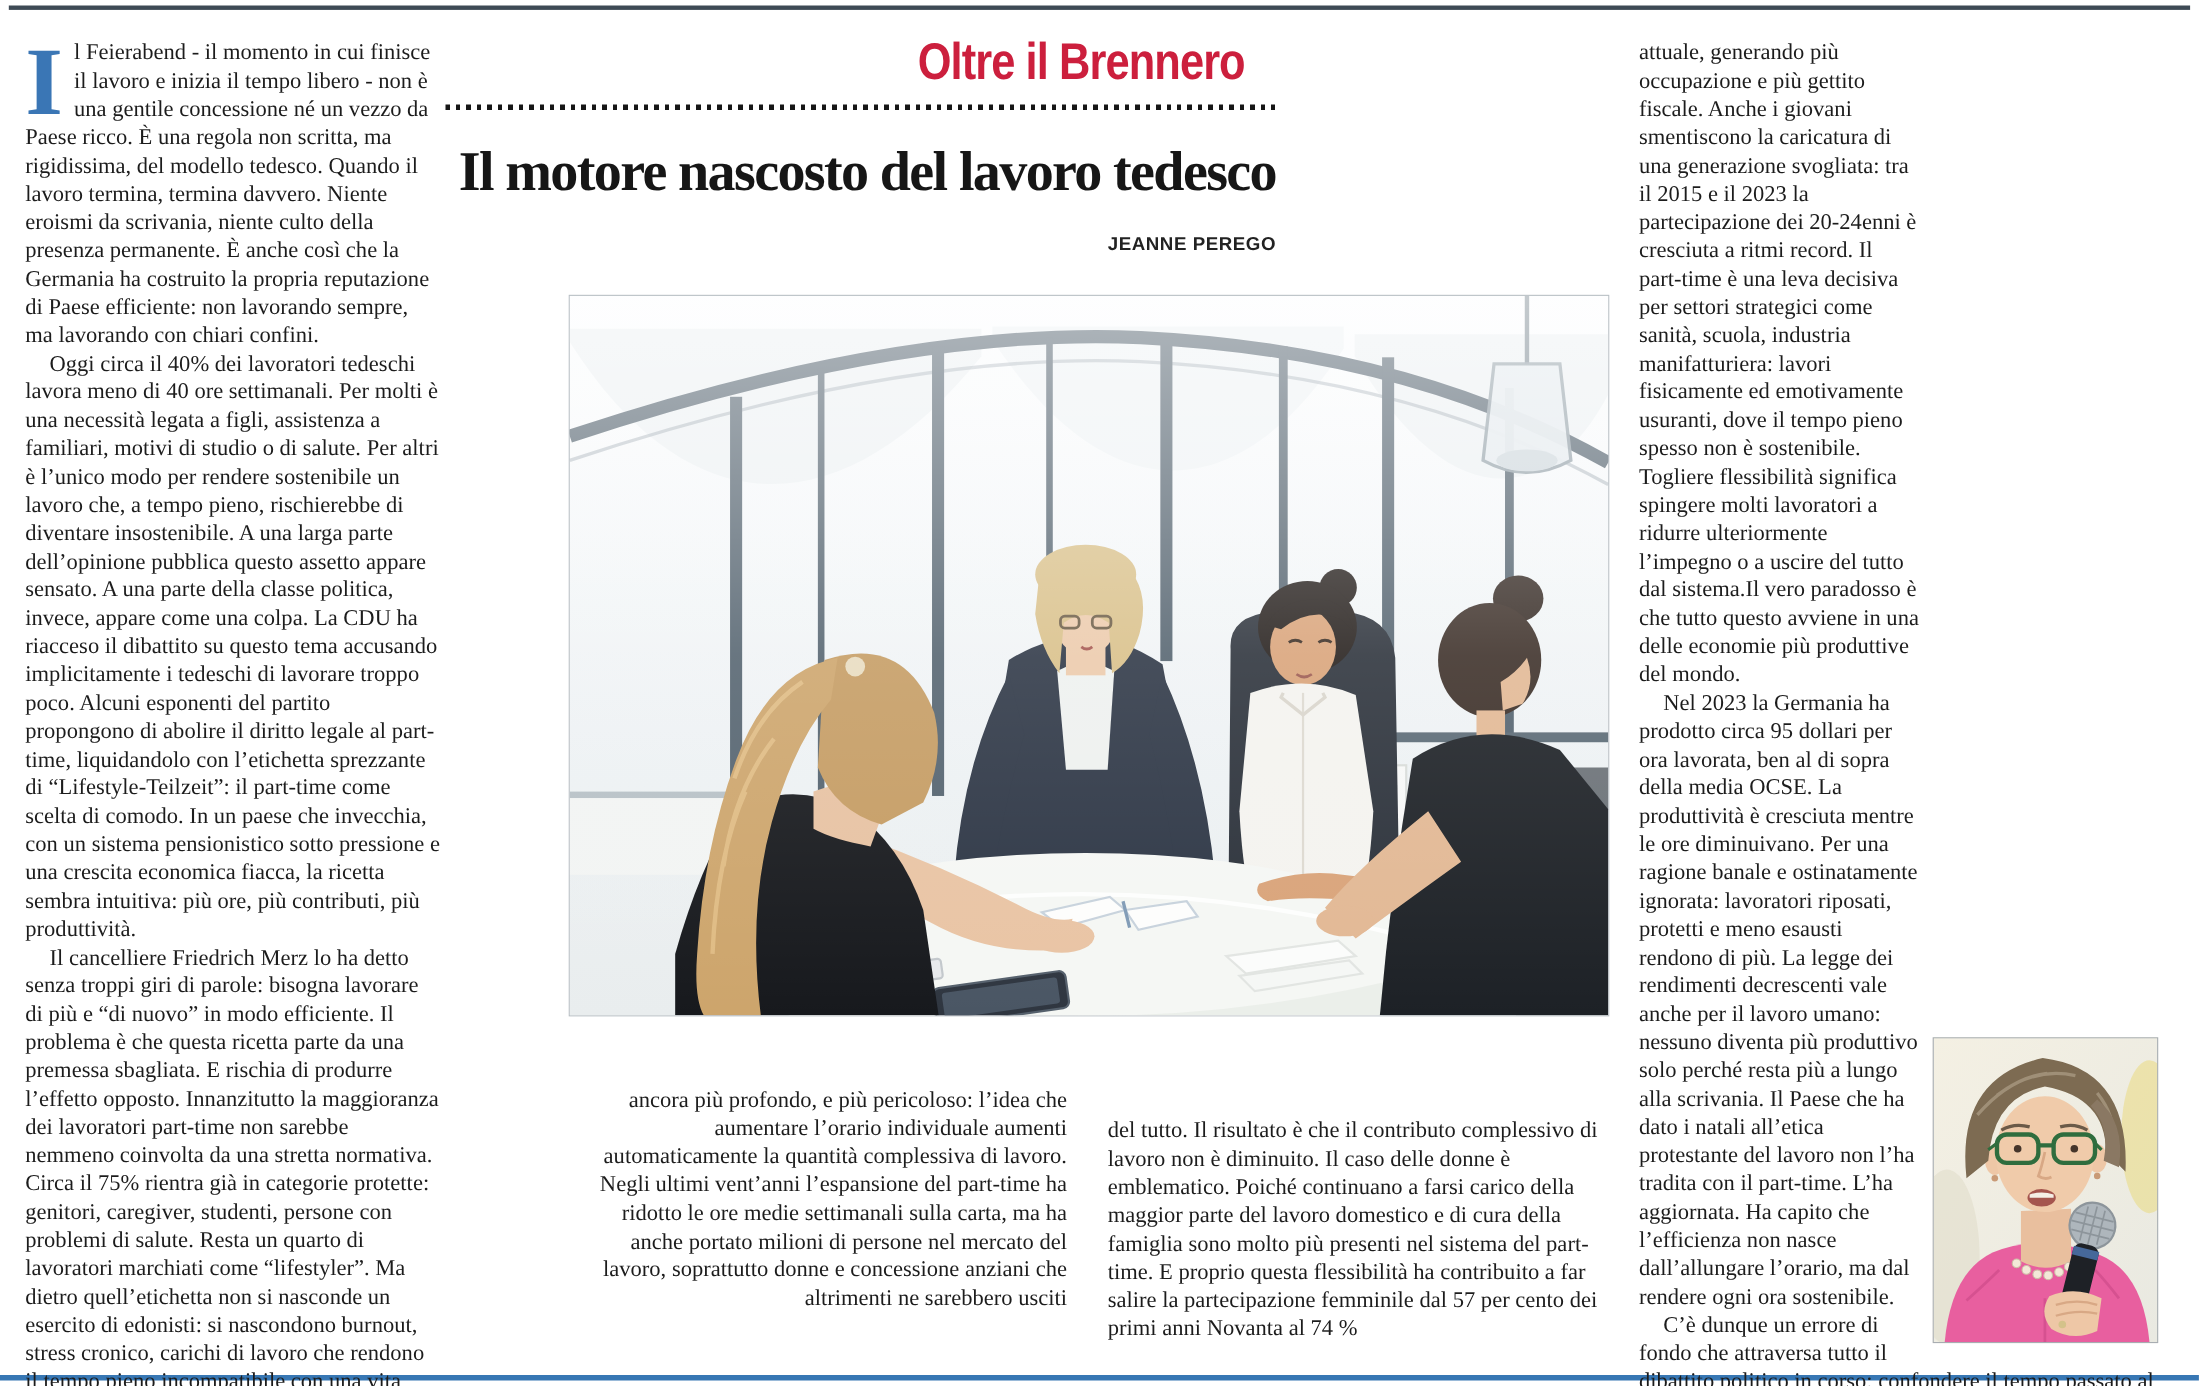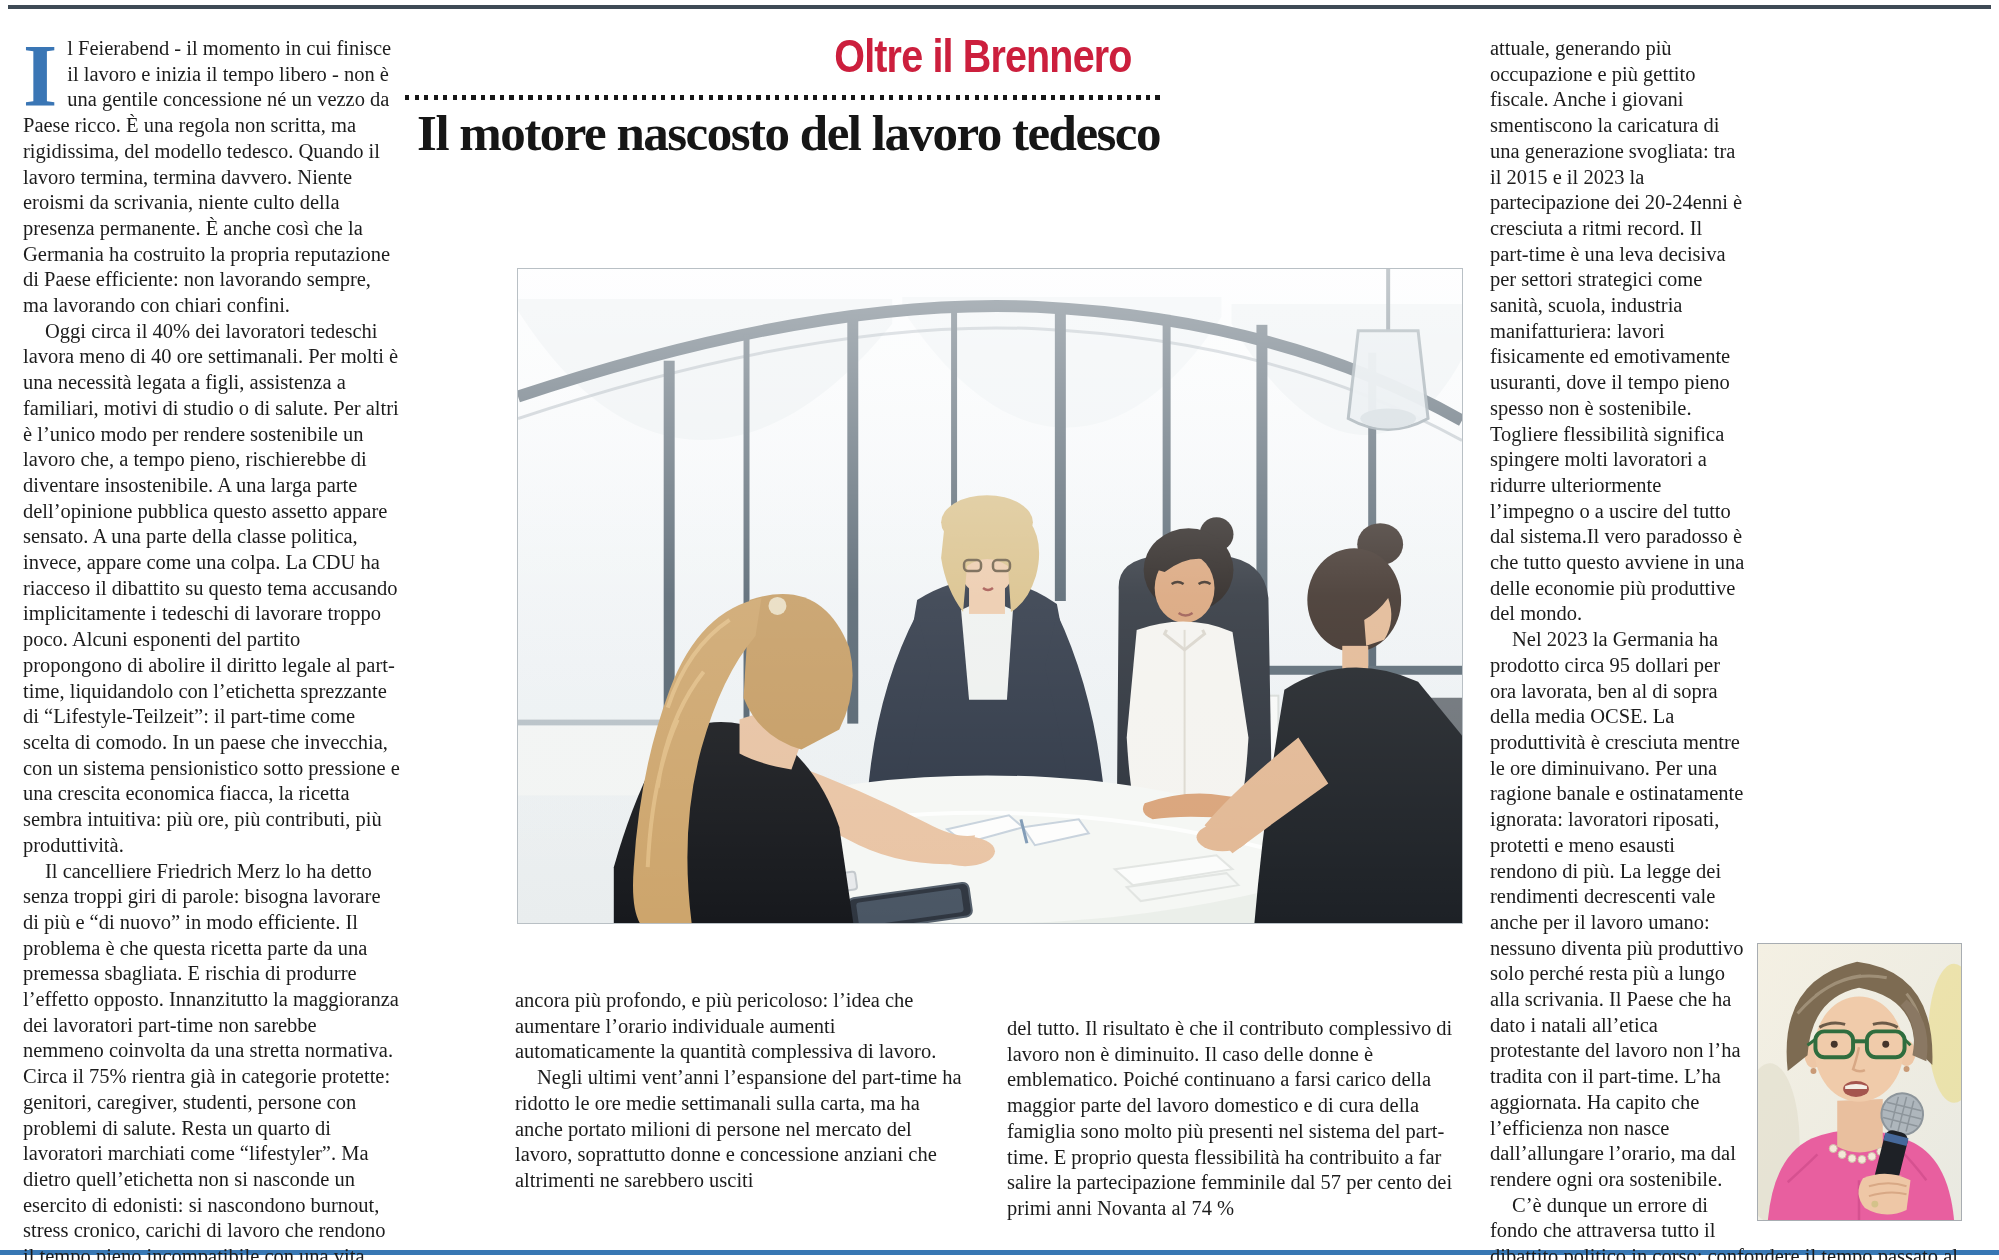--- a/index.html
+++ b/index.html
@@ -9,42 +9,42 @@
     -webkit-font-smoothing:antialiased;
   }
   .rule-top{position:absolute;left:8px;right:8px;top:5px;height:4px;background:#3e4a55;}
   .rule-bottom{position:absolute;left:0;right:0;bottom:5px;height:5px;background:#3777b4;}
 
   .bodytext{font-size:20.5px;line-height:25.7px;text-align:left;}
   .bodytext p{margin:0;text-indent:22px;}
   .bodytext p.first{text-indent:0;}
 
   .col1{position:absolute;left:23px;top:36px;width:377px;}
-  .col2{position:absolute;left:515px;top:988px;width:455px;}
+  .col2{position:absolute;left:515px;top:988px;width:455px;text-align:right;}
   .col3{position:absolute;left:1007px;top:988px;width:458px;margin-top:28px;}
   .col4{position:absolute;left:1490px;top:36px;width:472px;}
 
   .dropcap{
     float:left;color:#3a76b5;font-weight:bold;
     font-size:88px;line-height:72px;padding:4px 10px 0 0;
     font-family:"Liberation Serif", serif;
   }
 
   .header{position:absolute;left:405px;top:30px;width:755px;text-align:right;}
   .kicker{
     display:inline-block;color:#cc1f3d;font-family:"Liberation Sans", sans-serif;
     font-weight:bold;font-size:47px;line-height:52px;transform:scaleX(0.84);
     transform-origin:center;letter-spacing:-1px;white-space:nowrap;
   }
   .dotted-rule{
     margin-top:13px;height:5px;
     background:repeating-linear-gradient(to right,#161616 0 4px,transparent 4px 9.5px);
   }
   .headline{
-    margin-top:4px;font-size:51px;line-height:58px;font-weight:600;
+    margin-top:28px;font-size:51px;line-height:58px;font-weight:600;
     letter-spacing:-1.5px;white-space:nowrap;color:#161616;
     font-family:"Liberation Serif", serif;
   }
   .byline{
     margin-top:26px;font-family:"Liberation Sans", sans-serif;font-weight:bold;
     font-size:17px;letter-spacing:.5px;color:#222;
   }
 
   .main-photo{
     position:absolute;left:517px;top:268px;width:946px;height:656px;
@@ -67,20 +67,21 @@
 <div class="col1 bodytext">
   <p class="first"><span class="dropcap">I</span><span>l Feierabend - il momento in cui finisce il lavoro e inizia il tempo libero - non è una gentile concessione né un vezzo da Paese ricco. È una regola non scritta, ma rigidissima, del modello tedesco. Quando il lavoro termina, termina davvero. Niente eroismi da scrivania, niente culto della presenza permanente. È anche così che la Germania ha costruito la propria reputazione di Paese efficiente: non lavorando sempre, ma lavorando con chiari confini.</span></p>
   <p>Oggi circa il 40% dei lavoratori tedeschi lavora meno di 40 ore settimanali. Per molti è una necessità legata a figli, assistenza a familiari, motivi di studio o di salute. Per altri è l’unico modo per rendere sostenibile un lavoro che, a tempo pieno, rischierebbe di diventare insostenibile. A una larga parte dell’opinione pubblica questo assetto appare sensato. A una parte della classe politica, invece, appare come una colpa. La CDU ha riacceso il dibattito su questo tema accusando implicitamente i tedeschi di lavorare troppo poco. Alcuni esponenti del partito propongono di abolire il diritto legale al part-time, liquidandolo con l’etichetta sprezzante di “Lifestyle-Teilzeit”: il part-time come scelta di comodo. In un paese che invecchia, con un sistema pensionistico sotto pressione e una crescita economica fiacca, la ricetta sembra intuitiva: più ore, più contributi, più produttività.</p>
   <p>Il cancelliere Friedrich Merz lo ha detto senza troppi giri di parole: bisogna lavorare di più e “di nuovo” in modo efficiente. Il problema è che questa ricetta parte da una premessa sbagliata. E rischia di produrre l’effetto opposto. Innanzitutto la maggioranza dei lavoratori part-time non sarebbe nemmeno coinvolta da una stretta normativa. Circa il 75% rientra già in categorie protette: genitori, caregiver, studenti, persone con problemi di salute. Resta un quarto di lavoratori marchiati come “lifestyler”. Ma dietro quell’etichetta non si nasconde un esercito di edonisti: si nascondono burnout, stress cronico, carichi di lavoro che rendono il tempo pieno incompatibile con una vita normale. C’è poi un equivoco</p>
 </div>
 
 <div class="header">
   <div><span class="kicker">Oltre il Brennero</span></div>
   <div class="dotted-rule"></div>
   <div class="headline">Il motore nascosto del lavoro tedesco</div>
+  <div class="byline">JEANNE PEREGO</div>
 </div>
 
 <div class="main-photo">
 <svg viewBox="0 0 946 656" preserveAspectRatio="none" aria-hidden="true">
   <defs>
     <linearGradient id="bgG" x1="0" y1="0" x2="0" y2="1">
       <stop offset="0" stop-color="#fcfdfe"></stop>
           <stop offset="0.6" stop-color="#eef2f4"></stop>
           <stop offset="1" stop-color="#e9edee"></stop>
     </linearGradient>

